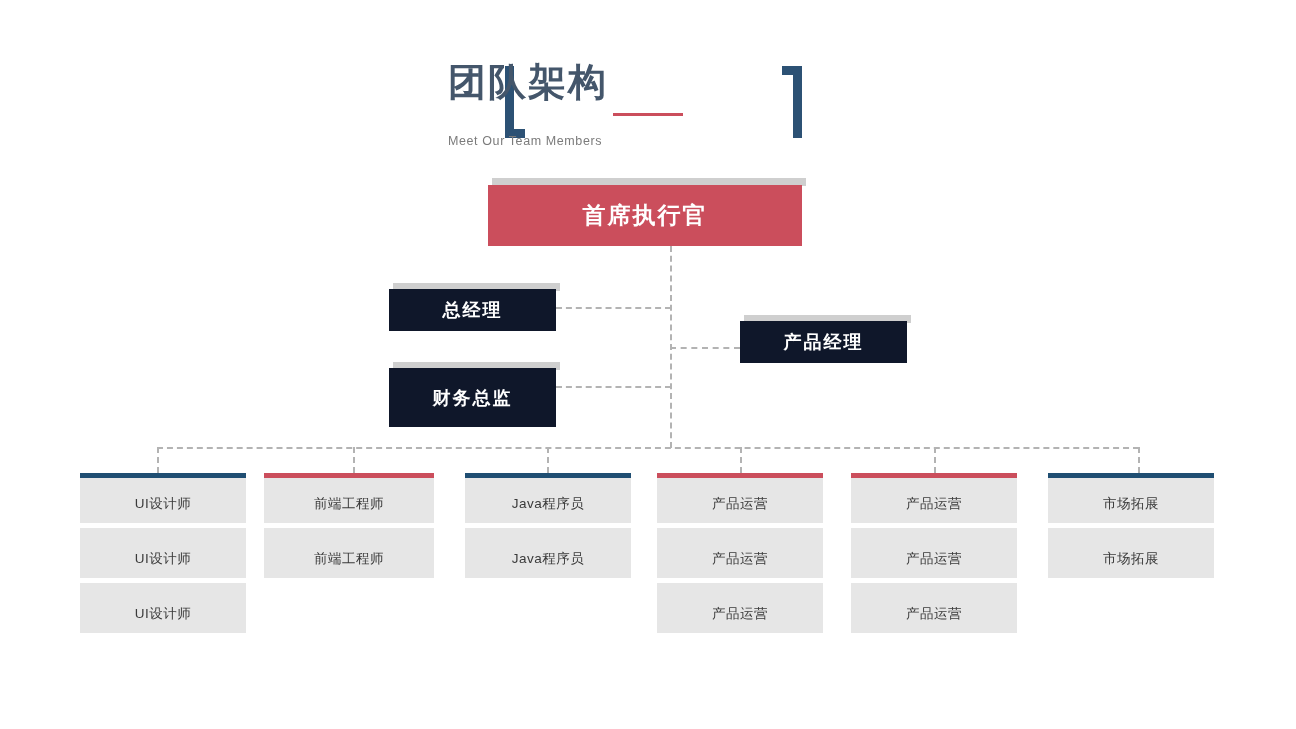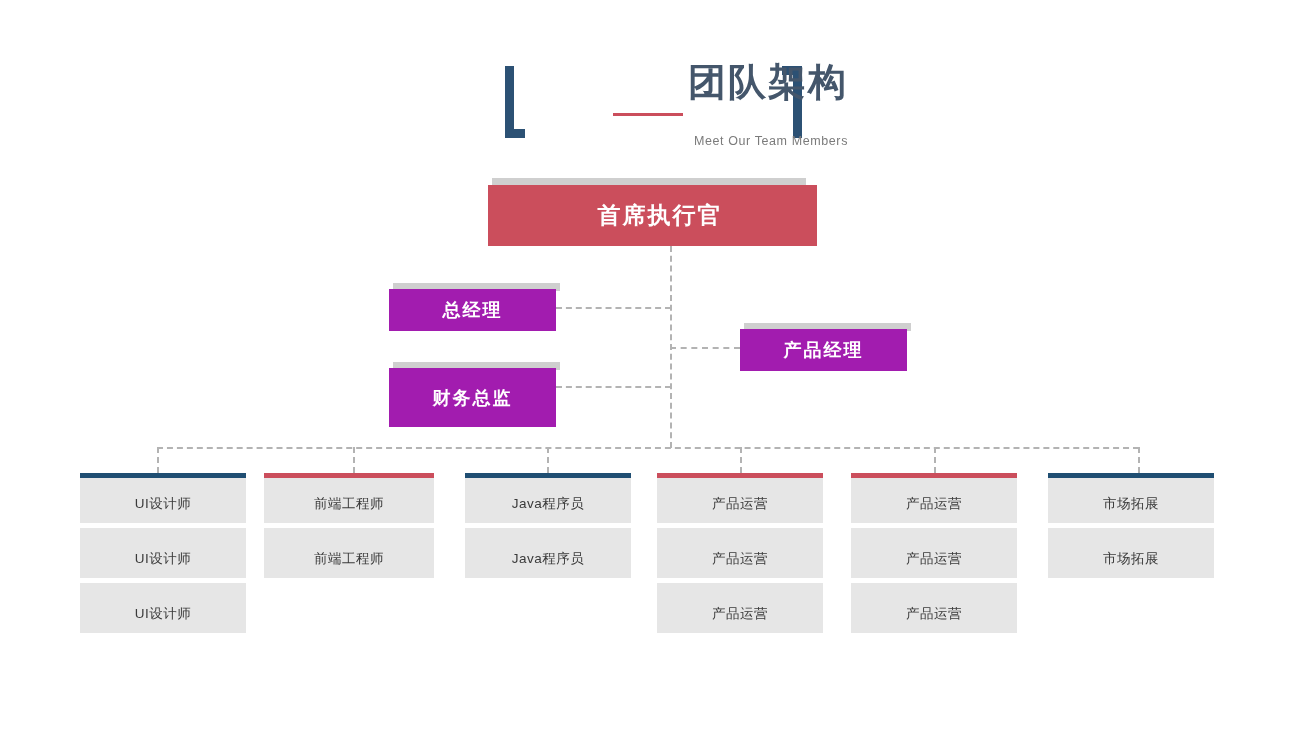--- a/index.html
+++ b/index.html
@@ -51,21 +51,21 @@
   #bracket-left .hbar { left: 0; bottom: 0; }
   #bracket-right { left: 776px; top: 38px; }
   #bracket-right .vbar { right: 0; top: 0; }
   #bracket-right .hbar { right: 0; top: 0; }
 
   #title-block {
     position: absolute;
     left: 448px;
     top: 30px;
     width: 400px;
-    text-align: right;
+    text-align: left;
   }
   #page-title {
     font-size: 38px;
     font-weight: bold;
     color: #44566b;
     letter-spacing: 2px;
     line-height: 48px;
     white-space: nowrap;
   }
   #title-rule {
@@ -106,21 +106,21 @@
   .node .body {
     position: absolute;
     display: flex;
     align-items: center;
     justify-content: center;
     color: #ffffff;
     font-weight: bold;
     letter-spacing: 2px;
   }
   .node.ceo .body { background: #cb4e5c; font-size: 23px; }
-  .node.mgr .body { background: #a21caf; font-size: 18px; }
+  .node.mgr .body { background: #0f172a; font-size: 18px; }
 
   
   .staff-col {
     position: absolute;
     top: 473px;
   }
   .staff-card {
     position: relative;
     background: #e6e6e6;
     height: 50px;
@@ -181,40 +181,40 @@
 
   <div class="conn-v" style="left:157px; top:447px; height:26px;"></div>
   <div class="conn-v" style="left:353px; top:447px; height:26px;"></div>
   <div class="conn-v" style="left:547px; top:447px; height:26px;"></div>
   <div class="conn-v" style="left:740px; top:447px; height:26px;"></div>
   <div class="conn-v" style="left:934px; top:447px; height:26px;"></div>
   <div class="conn-v" style="left:1138px; top:447px; height:26px;"></div>
 
   <div class="node ceo" style="left:488px; top:178px; width:314px; height:68px;">
     <div class="shadowbar" style="left:4px; top:0; width:314px;"></div>
-    <div class="body" style="left:0; top:7px; width:314px; height:61px;padding-left:15px;">
+    <div class="body" style="left:0; top:7px; width:314px; height:61px;">
       <span>首席执行官</span>
     </div>
   </div>
 
   <div class="node mgr" style="left:389px; top:283px; width:167px; height:48px;">
     <div class="shadowbar" style="left:4px; top:0; width:167px;"></div>
     <div class="body" style="left:0; top:6px; width:167px; height:42px;">
       <span>总经理</span>
     </div>
   </div>
 
   <div class="node mgr" style="left:389px; top:362px; width:167px; height:48px;">
     <div class="shadowbar" style="left:4px; top:0; width:167px;"></div>
     <div class="body" style="left:0; top:6px; width:167px; height:59px;">
       <span>财务总监</span>
     </div>
   </div>
 
-  <div class="node mgr" style="left:740px; top:323px; width:167px; height:48px;text-decoration:underline;">
+  <div class="node mgr" style="left:740px; top:315px; width:167px; height:48px;text-decoration:underline;">
     <div class="shadowbar" style="left:4px; top:0; width:167px;"></div>
     <div class="body" style="left:0; top:6px; width:167px; height:42px;">
       <span>产品经理</span>
     </div>
   </div>
 
   <div class="staff-col" style="left:80px; width:166px;">
       <div class="staff-card accent-navy">
         <div class="topbar"></div>
         <span class="label">UI设计师</span>

